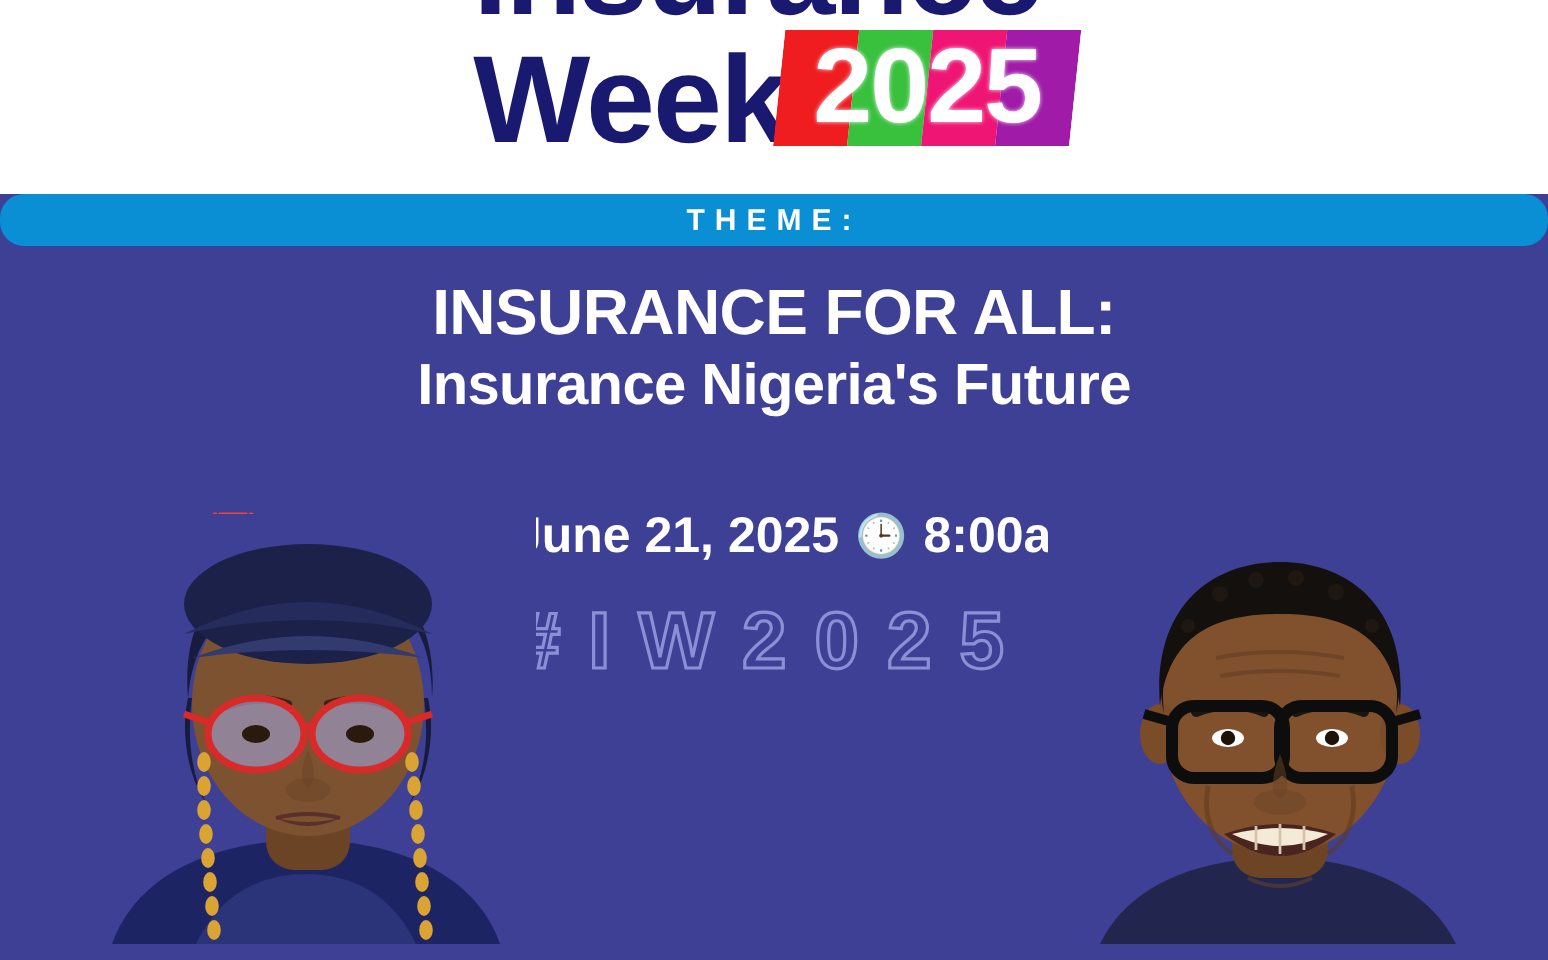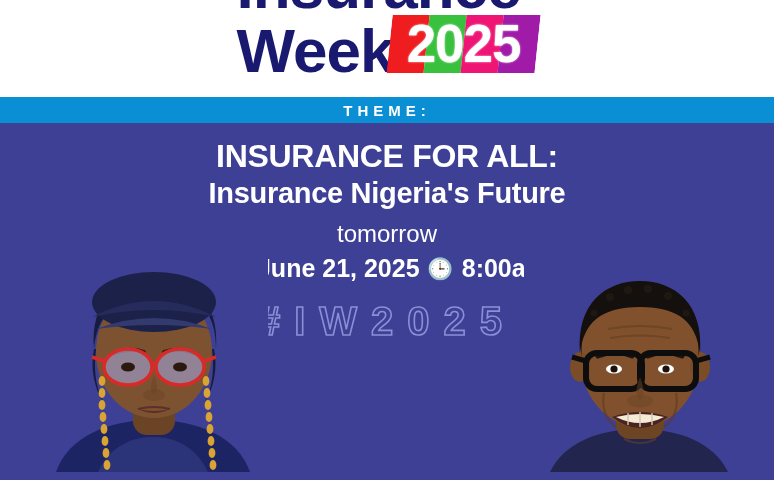--- a/index.html
+++ b/index.html
@@ -51,21 +51,21 @@
     display:flex;align-items:center;justify-content:center;
     font-size:53px;font-weight:bold;color:#ffffff;
     letter-spacing:-1px;
     text-shadow:0 0 2px rgba(255,255,255,.9);
   }
 
   
   .theme-strip{
     position:absolute;left:0;top:97px;width:774px;height:26px;
     background:#0b8fd4;
-    display:flex;align-items:center;justify-content:center;
+    display:flex;align-items:center;justify-content:center;border-radius:12px;
   }
   .theme-strip .label{
     color:#ffffff;font-size:15px;font-weight:bold;
     letter-spacing:5px;
   }
 
   
   .body-area{
     position:absolute;left:0;top:123px;width:774px;height:357px;
     background:#3e4095;
@@ -139,21 +139,20 @@
     <div class="label">THEME:</div>
   </div>
 
   <div class="body-area">
 
     <div class="theme-title">
       <span>INSURANCE FOR ALL:</span>
       <span class="sub">Insurance Nigeria's Future</span>
     </div>
 
-    <div class="tomorrow">tomorrow</div>
 
     <div class="datetime">
       <span class="emoji">📅</span>
       <span>Saturday, June 21, 2025</span>
       <span class="emoji">🕒</span>
       <span>8:00am - 10:00am</span>
     </div>
 
     <div class="hashtag">#IW2025</div>
   </div>

